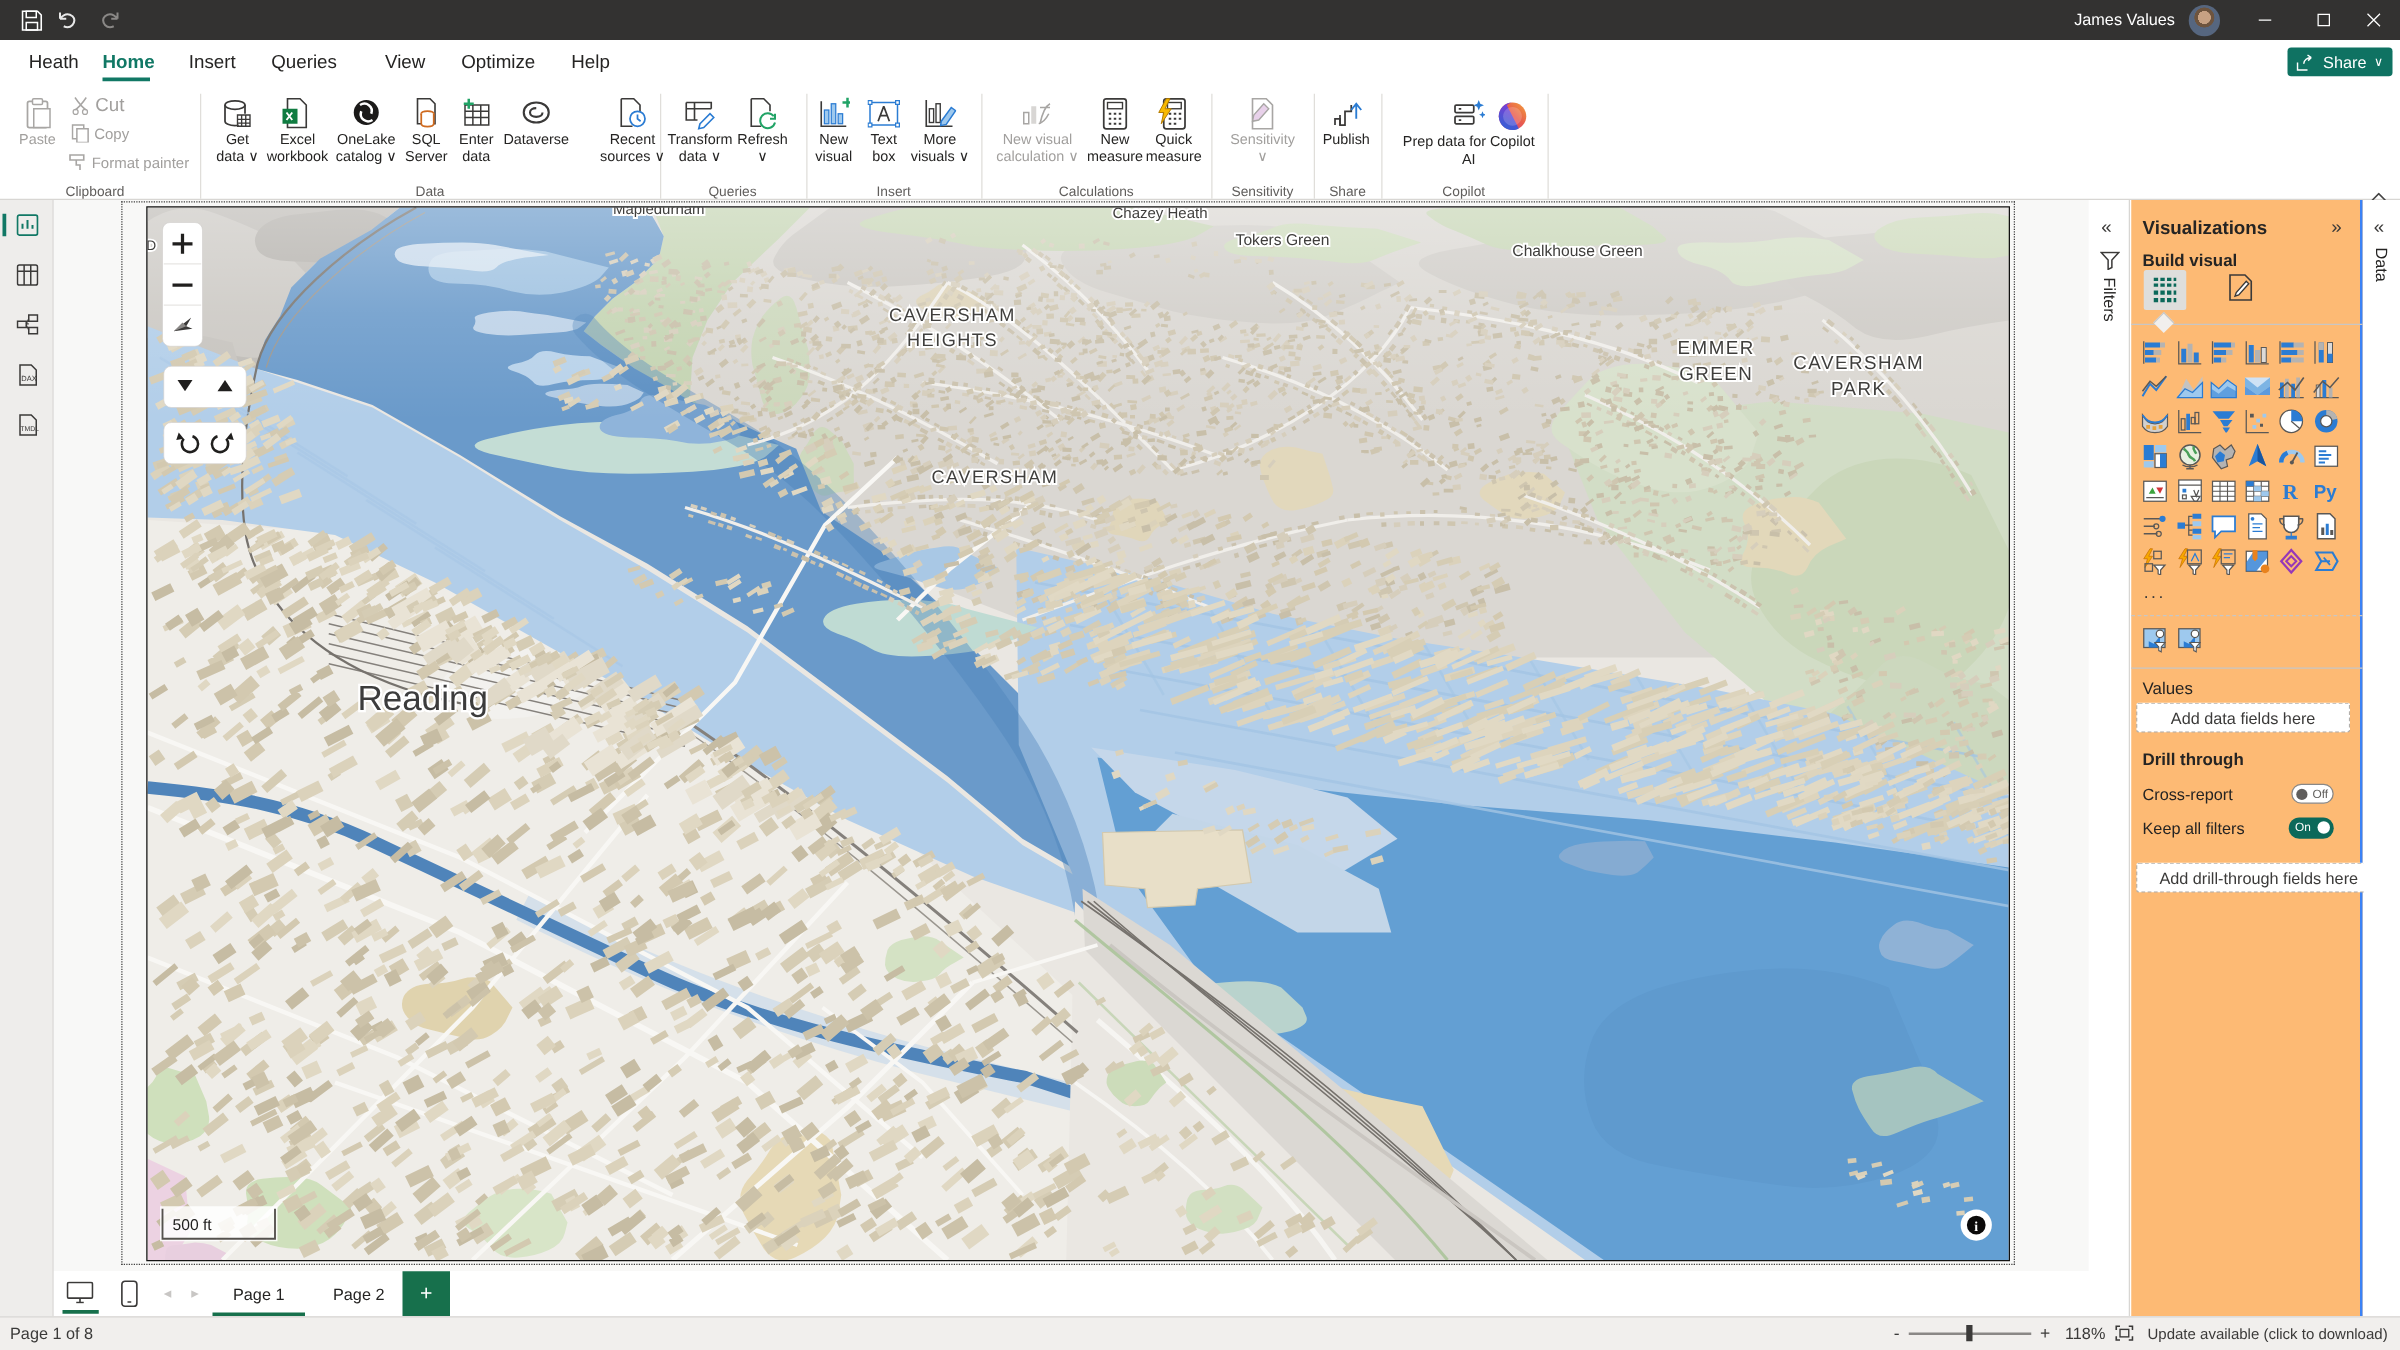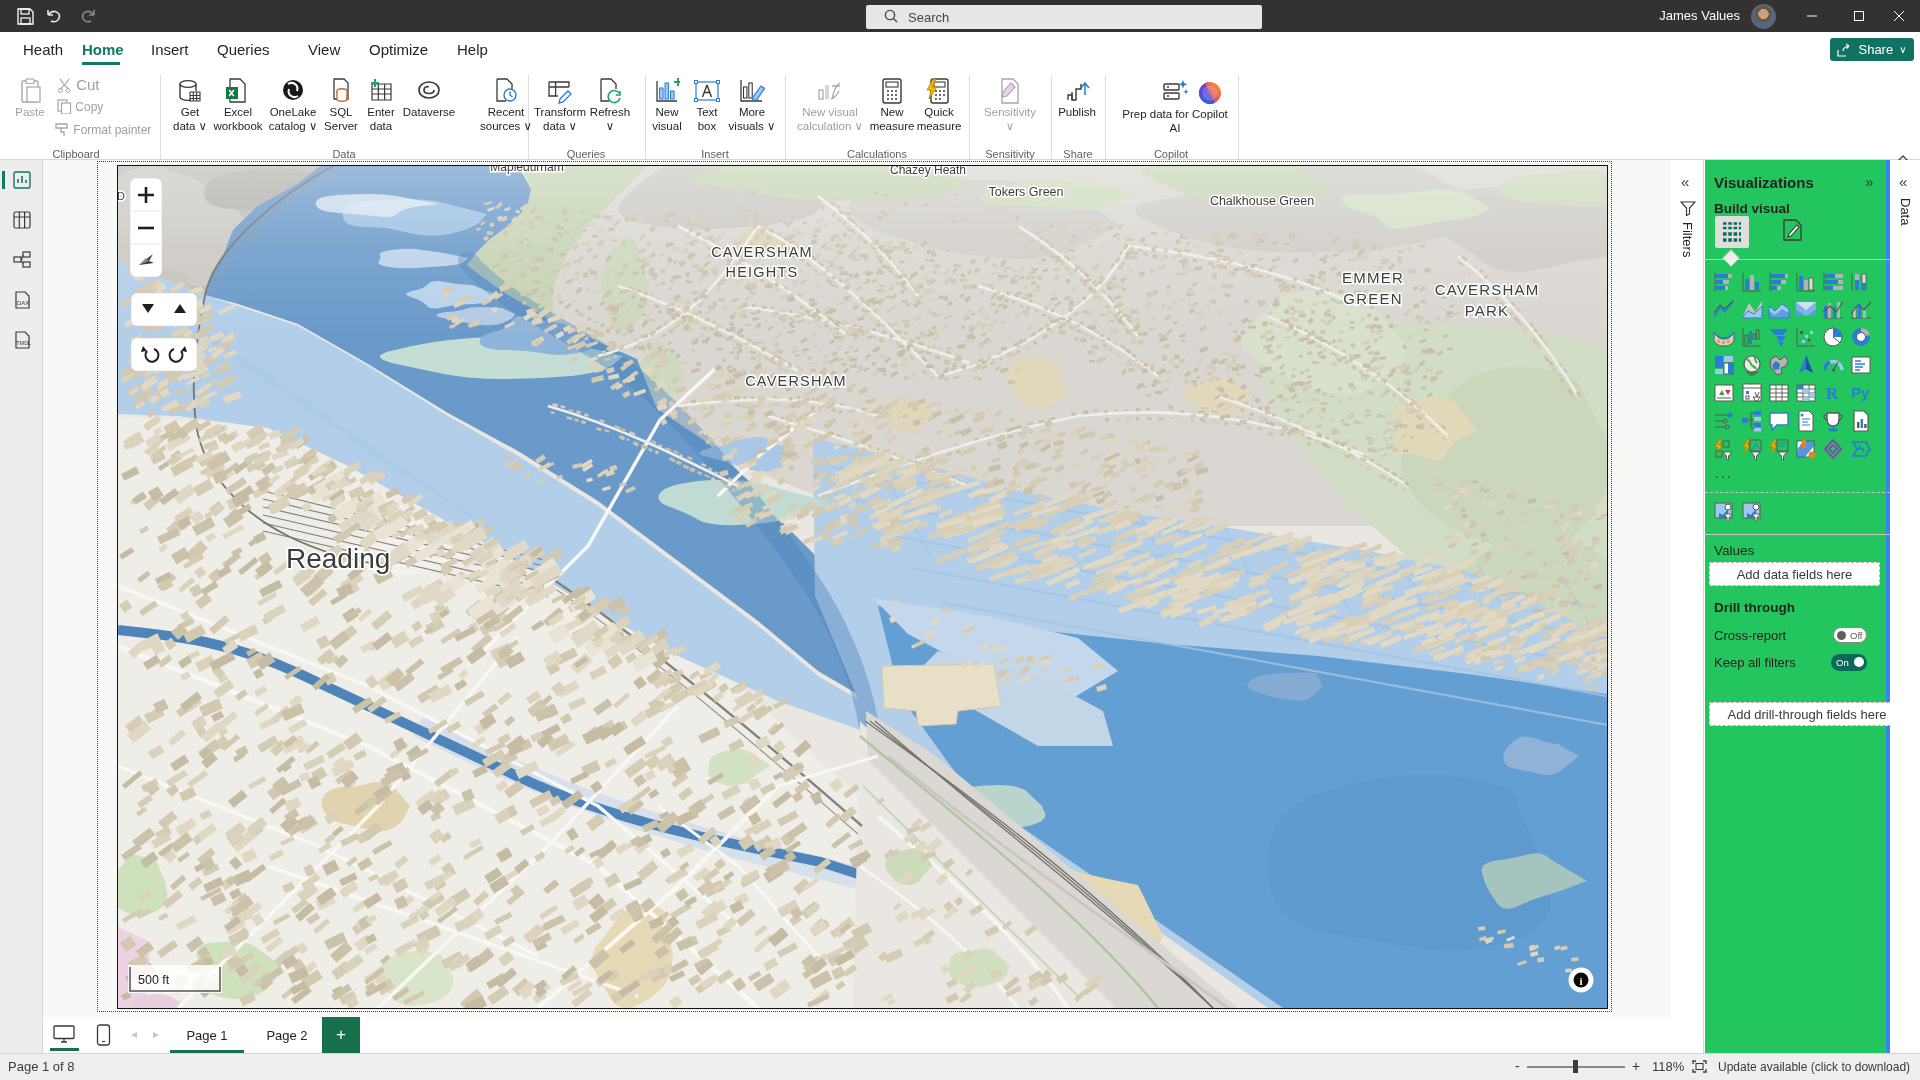--- a/index.html
+++ b/index.html
@@ -15,21 +15,21 @@
 .rlabel{position:absolute;top:81px;font-size:11px;color:#605e5c;text-align:center;white-space:nowrap;transform:translateX(-50%)}
 .rbtn{position:absolute;text-align:center;font-size:11.5px;color:#252423;line-height:13.5px}
 .rbtn svg{display:block;margin:0 auto 2px}
 .gray{color:#a19f9d}
 .share{position:absolute;left:1830px;top:-29px;width:84px;height:23px;background:#0f7262;border-radius:3px;color:#fff;font-size:13px;display:flex;align-items:center;justify-content:center;gap:6px}
 .sidebar{position:absolute;left:0;top:160px;width:43px;height:893px;background:#eeedeb;border-right:1px solid #d8d6d3}
 .canvas{position:absolute;left:43px;top:160px;width:1628px;height:857px;background:#f8f8f7}
 .sel{position:absolute;left:54px;top:1px;width:1515px;height:851px;border:1.5px dotted #3f3f3f}
 .visual{position:absolute;left:75px;top:6px;width:1489px;height:842px;outline:1.5px solid #111;background:#e9e6e1}
 .fstrip{position:absolute;left:1671px;top:160px;width:33px;height:893px;background:#fff;border-right:1px solid #d8d6d3}
-.vpanel{position:absolute;left:1705px;top:160px;width:185px;height:893px;background:#22c55e;border-right:4px solid #3b82f6;color:#252423}
+.vpanel{position:absolute;left:1705px;top:160px;width:185px;height:893px;background:#fdba74;border-right:2px solid #3b82f6;color:#252423}
 .dstrip{position:absolute;left:1891px;top:160px;width:29px;height:893px;background:#fff}
 .vert{writing-mode:vertical-rl;font-size:13px;color:#252423}
 .tabbar{position:absolute;left:43px;top:1017px;width:1628px;height:36px;background:#fff}
 .statusbar{position:absolute;left:0;top:1053px;width:1920px;height:27px;background:#f1efed;border-top:1px solid #d8d6d3;font-size:13px;color:#3b3a39;white-space:nowrap}
 .vgrid-ic{position:absolute;width:22px;height:22px}
 .dashbox{position:absolute;border:1px dashed #b3b0ad;background:#fff;border-radius:2px;font-size:13px;color:#3b3a39;display:flex;align-items:center;justify-content:center}
 </style></head><body>
 <div class="titlebar">
     <div class="tb-ic" style="left:12px;width:26px">
       <svg width="17" height="17" viewBox="0 0 17 17">
@@ -41,24 +41,20 @@
     <div class="tb-ic" style="left:42px;width:24px">
       <svg width="18" height="17" viewBox="0 0 18 17">
         <path d="M3 7 L3 2 M3 7 L8 7 M3 7 Q8 1 13 5 Q16 8 13 12 Q10 15 6 13" fill="none" stroke="#e8e8e8" stroke-width="1.6"></path>
       </svg>
     </div>
     <div class="tb-ic" style="left:76px;width:24px">
       <svg width="18" height="17" viewBox="0 0 18 17">
         <path d="M15 7 L15 2 M15 7 L10 7 M15 7 Q10 1 5 5 Q2 8 5 12 Q8 15 12 13" fill="none" stroke="#8a8886" stroke-width="1.6"></path>
       </svg>
     </div>
-    <div class="search"><span style="margin-left:18px;margin-right:10px"><svg width="14" height="14" viewBox="0 0 14 14">
-          <circle cx="6" cy="6" r="4.6" fill="none" stroke="#494745" stroke-width="1.4"></circle>
-          <path d="M9.5 9.5 L13 13" stroke="#494745" stroke-width="1.4"></path>
-        </svg></span>Search</div>
     <div class="uname" style="right:180px">James Values</div>
     <div class="avatar"></div>
     <div class="tb-ic" style="left:1797px;width:29px">
       <svg width="12" height="12" viewBox="0 0 12 12">
         <path d="M1 6h10" stroke="#fff" stroke-width="1"></path>
       </svg>
     </div>
     <div class="tb-ic" style="left:1844px;width:29px">
       <svg width="12" height="12" viewBox="0 0 12 12">
         <rect x="1.5" y="1.5" width="9" height="9" fill="none" stroke="#fff" stroke-width="1"></rect>
@@ -803,21 +799,21 @@
     <div class="abs" style="left:9px;top:468px;font-size:13px">Cross-report</div>
     <div class="abs" style="left:128px;top:467px;width:34px;height:16px;border:1px solid #8a8886;border-radius:9px;background:#fff">
       <div class="abs" style="left:2.5px;top:2.5px;width:9px;height:9px;border-radius:50%;background:#605e5c"></div>
       <div class="abs" style="left:16px;top:2px;font-size:9.5px;color:#605e5c">Off</div>
     </div>
     <div class="abs" style="left:9px;top:495px;font-size:13px">Keep all filters</div>
     <div class="abs" style="left:126px;top:494px;width:36px;height:17px;border-radius:9px;background:#0c695a">
       <div class="abs" style="left:5px;top:2.5px;font-size:9.5px;color:#fff">On</div>
       <div class="abs" style="left:23px;top:3px;width:10px;height:10px;border-radius:50%;background:#fff"></div>
     </div>
-    <div class="dashbox" style="left:4px;top:542px;width:196px;height:24px">Add drill-through fields here</div>
+    <div class="dashbox" style="left:4px;top:530px;width:196px;height:24px">Add drill-through fields here</div>
   </div>
 <div class="dstrip">
     <div class="abs" style="left:8px;top:13px;font-size:15px;color:#3b3a39">«</div>
     <div class="vert abs" style="left:7px;top:38px">Data</div>
   </div>
 <div class="tabbar">
     <div class="abs" style="left:10px;top:8px"><svg width="22" height="18" viewBox="0 0 22 18">
         <rect x="1" y="1" width="20" height="12.5" rx="1" fill="none" stroke="#3b3a39" stroke-width="1.3"></rect>
         <path d="M8 17h6M11 14v3" stroke="#3b3a39" stroke-width="1.3"></path>
       </svg></div>

